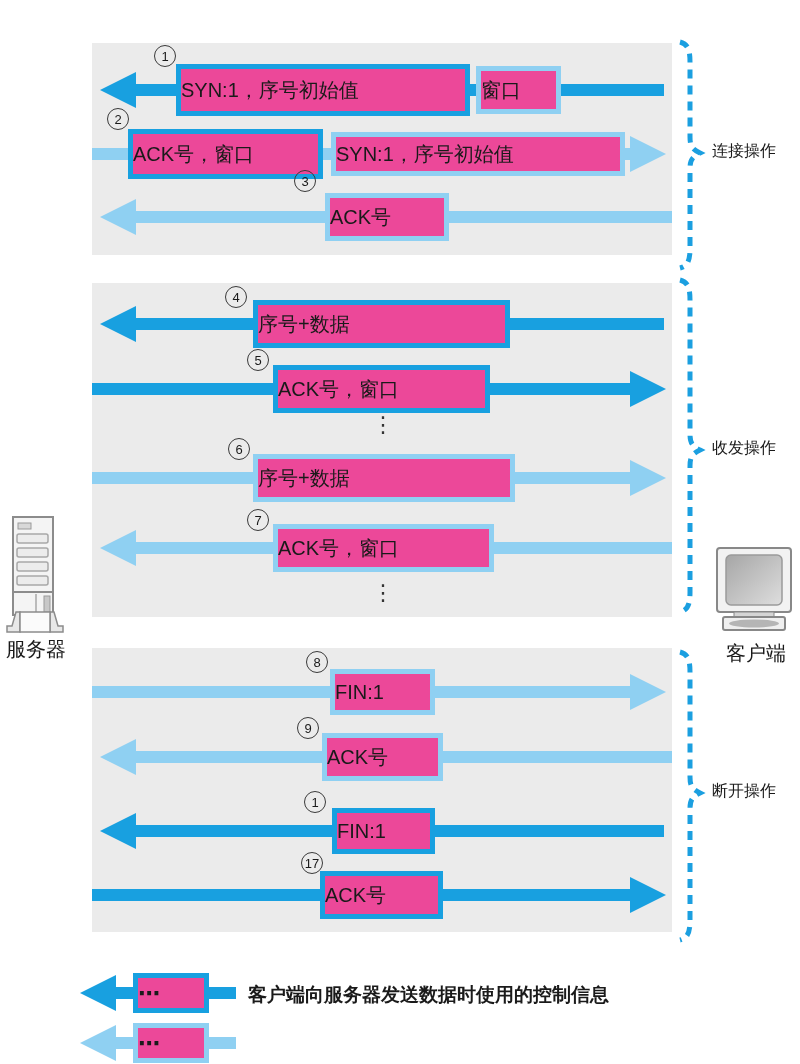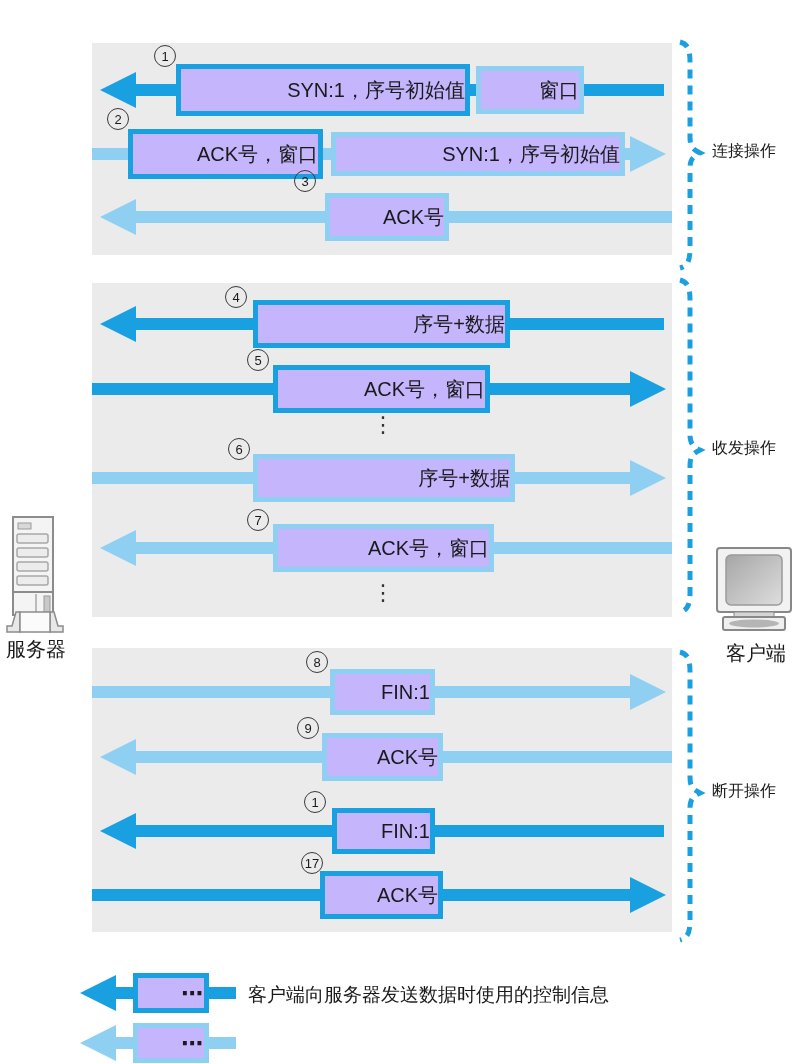--- a/index.html
+++ b/index.html
@@ -9,22 +9,22 @@
          font-size:21px;font-weight:bold;color:#231f1f;letter-spacing:1px;}
   .panel{position:absolute;left:92px;width:580px;background:#ebebeb;}
   .shaft{position:absolute;height:12px;z-index:1;}
   .s-dark{background:#18a0e0;} .s-light{background:#8fd0f2;}
   .head-l{position:absolute;width:0;height:0;z-index:1;
           border-top:18px solid transparent;border-bottom:18px solid transparent;}
   .head-r{position:absolute;width:0;height:0;z-index:1;
           border-top:18px solid transparent;border-bottom:18px solid transparent;}
   .hl-dark{border-right:36px solid #18a0e0;} .hl-light{border-right:36px solid #8fd0f2;}
   .hr-dark{border-left:36px solid #18a0e0;} .hr-light{border-left:36px solid #8fd0f2;}
-  .pktbox{position:absolute;background:#c4b5fd;box-sizing:border-box;z-index:2;
-          display:flex;align-items:center;justify-content:flex-end;
+  .pktbox{position:absolute;background:#ec4899;box-sizing:border-box;z-index:2;
+          display:flex;align-items:center;justify-content:flex-start;
           font-size:20px;color:#1a1a1a;white-space:nowrap;}
   .b-dark{border:5px solid #18a0e0;} .b-light{border:5px solid #8fd0f2;}
   .num{position:absolute;width:22px;height:22px;border:1.5px solid #3a3a3a;border-radius:50%;
        box-sizing:border-box;display:flex;align-items:center;justify-content:center;
        font-size:13px;color:#1a1a1a;z-index:3;background:transparent;}
   .dots{position:absolute;font-size:22px;color:#333;z-index:2;line-height:1;}
   .phase-label{position:absolute;left:712px;width:88px;font-size:16px;color:#1a1a1a;white-space:nowrap;}
   .endpoint-label{position:absolute;font-size:20px;color:#1a1a1a;text-align:center;}
   .legend-text{position:absolute;left:248px;font-size:19px;color:#1a1a1a;white-space:nowrap;}
   .legend-sym{font-size:22px;font-weight:bold;letter-spacing:1px;line-height:0.5;}
@@ -40,21 +40,21 @@
   <div class="panel" style="top:43px;height:212px;"></div>
   <div class="panel" style="top:283px;height:334px;"></div>
   <div class="panel" style="top:648px;height:284px;"></div>
 
   <span class="num" style="left:154px;top:45px;">1</span>
   <div class="shaft s-dark" style="left:130px;top:84px;width:534px;"></div>
   <div class="head-l hl-dark" style="left:100px;top:72px;"></div>
   <div class="pktbox b-dark" style="left:176px;top:64px;width:294px;height:52px;">
       <span>SYN:1，序号初始值</span>
     </div>
-  <div class="pktbox b-light" style="left:476px;top:66px;width:108px;height:48px;">
+  <div class="pktbox b-light" style="left:476px;top:66px;width:85px;height:48px;">
       <span>窗口</span>
     </div>
 
   <span class="num" style="left:107px;top:108px;">2</span>
   <div class="shaft s-light" style="left:92px;top:148px;width:542px;"></div>
   <div class="head-r hr-light" style="left:630px;top:136px;"></div>
   <div class="pktbox b-dark" style="left:128px;top:129px;width:195px;height:50px;">
       <span>ACK号，窗口</span>
     </div>
   <div class="pktbox b-light" style="left:331px;top:132px;width:294px;height:44px;">
@@ -171,21 +171,21 @@
     <rect x="9" y="71" width="62" height="13" rx="2" fill="#efefef" stroke="#888888" stroke-width="2"></rect>
     <ellipse cx="40" cy="77.5" rx="25" ry="4" fill="#b5b5b5"></ellipse>
   </svg>
   <div class="endpoint-label" style="left:712px;top:640px;width:88px;">客户端</div>
 
   <div class="head-l hl-dark" style="left:80px;top:975px;"></div>
   <div class="shaft s-dark" style="left:104px;top:987px;width:132px;"></div>
   <div class="pktbox b-dark" style="left:133px;top:973px;width:76px;height:40px;">
       <span class="legend-sym">⋯</span>
     </div>
-  <div class="legend-text" style="top:982px;">客户端向服务器发送数据时使用的控制信息</div>
+  <div class="legend-text" style="top:982px;font-weight:bold;">客户端向服务器发送数据时使用的控制信息</div>
 
   <div class="head-l hl-light" style="left:80px;top:1025px;"></div>
   <div class="shaft s-light" style="left:104px;top:1037px;width:132px;"></div>
   <div class="pktbox b-light" style="left:133px;top:1023px;width:76px;height:40px;">
       <span class="legend-sym">⋯</span>
     </div>
 
 </div>
 
 </body></html>

